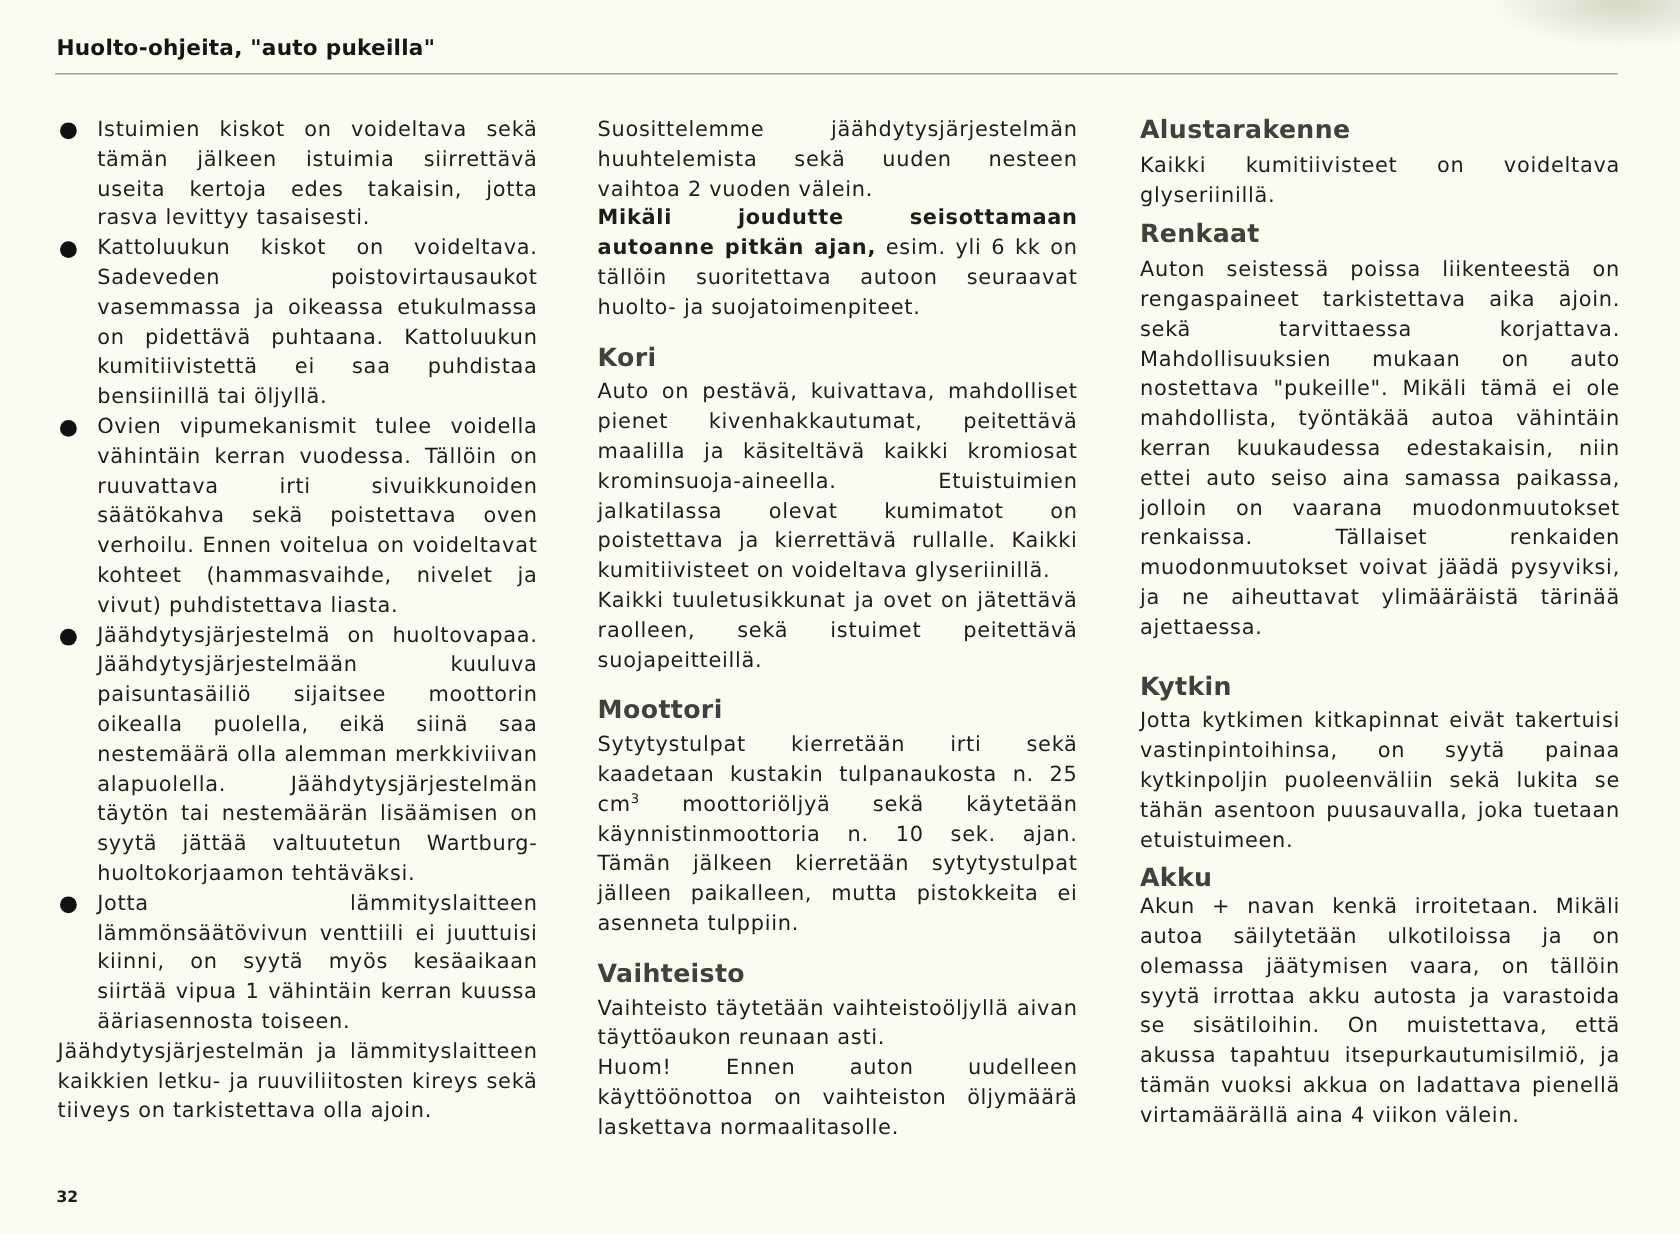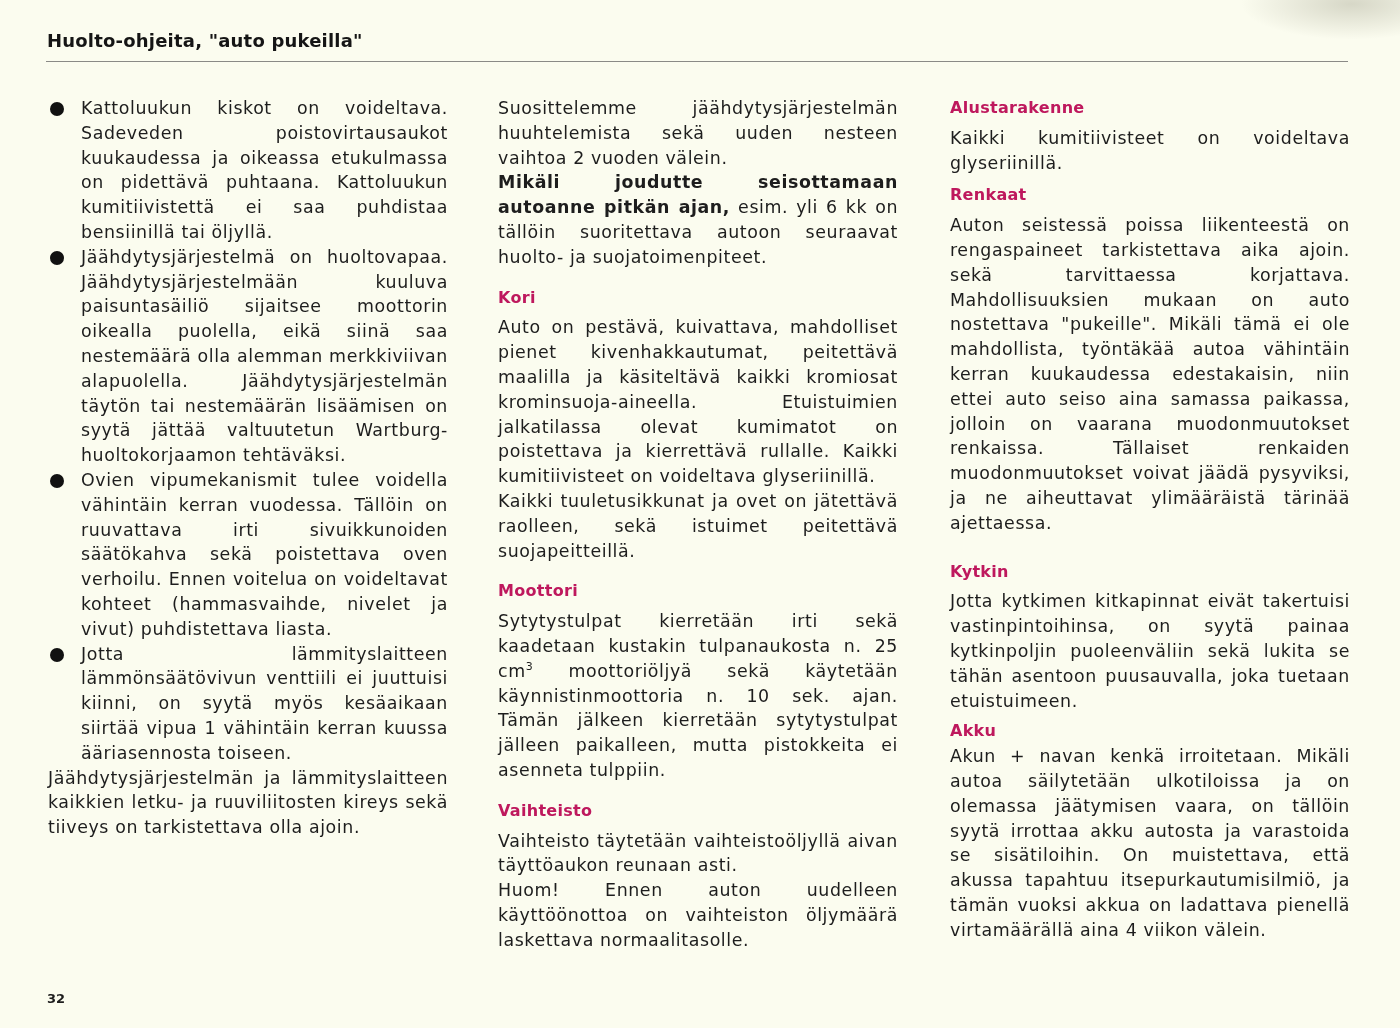--- a/index.html
+++ b/index.html
@@ -31,50 +31,54 @@
   .col-1 { left: 48px; }
   .col-2 { left: 498px; }
   .col-3 { left: 950px; }
   .col p { margin: 0; }
   .bullet-item { position: relative; padding-left: 33px; }
   .bullet {
     position: absolute; left: 2px; top: 6px; width: 14px; height: 14px;
     border-radius: 50%; background: #111;
   }
   .section-heading {
-    font-weight: bold; font-size: 16px; margin: 0; letter-spacing: 0.3px;
-    color: #be185d;
+    font-weight: bold; font-size: 21px; margin: 0; letter-spacing: 0.3px;
+    color: #404040;
   }
   .gap-lg { margin-top: 16px !important; }
   .gap-md { margin-top: 5px !important; }
   .bold { font-weight: bold; }
   .page-number {
     position: absolute; left: 47px; top: 991px; font-weight: bold; font-size: 13px;
   }
 </style>
 </head>
 <body>
 
 <div class="corner-smudge"></div>
 
 <div class="page-header">Huolto-ohjeita, "auto pukeilla"</div>
 <div class="header-rule"></div>
 
 <div class="col col-1">
   <p class="bullet-item">
     <span class="bullet"></span>
-    <span>Kattoluukun kiskot on voideltava. Sadeveden poistovirtausaukot kuukaudessa ja oikeassa etukulmassa on pidettävä puhtaana. Kattoluukun kumitiivistettä ei saa puhdistaa bensiinillä tai öljyllä.</span>
+    <span>Istuimien kiskot on voideltava sekä tämän jälkeen istuimia siirrettävä useita kertoja edes takaisin, jotta rasva levittyy tasaisesti.</span>
+  </p>
+  <p class="bullet-item">
+    <span class="bullet"></span>
+    <span>Kattoluukun kiskot on voideltava. Sadeveden poistovirtausaukot vasemmassa ja oikeassa etukulmassa on pidettävä puhtaana. Kattoluukun kumitiivistettä ei saa puhdistaa bensiinillä tai öljyllä.</span>
+  </p>
+  <p class="bullet-item">
+    <span class="bullet"></span>
+    <span>Ovien vipumekanismit tulee voidella vähintäin kerran vuodessa. Tällöin on ruuvattava irti sivuikkunoiden säätökahva sekä poistettava oven verhoilu. Ennen voitelua on voideltavat kohteet (hammasvaihde, nivelet ja vivut) puhdistettava liasta.</span>
   </p>
   <p class="bullet-item">
     <span class="bullet"></span>
     <span>Jäähdytysjärjestelmä on huoltovapaa. Jäähdytysjärjestelmään kuuluva paisuntasäiliö sijaitsee moottorin oikealla puolella, eikä siinä saa nestemäärä olla alemman merkkiviivan alapuolella. Jäähdytysjärjestelmän täytön tai nestemäärän lisäämisen on syytä jättää valtuutetun Wartburg-huoltokorjaamon tehtäväksi.</span>
-  </p>
-  <p class="bullet-item">
-    <span class="bullet"></span>
-    <span>Ovien vipumekanismit tulee voidella vähintäin kerran vuodessa. Tällöin on ruuvattava irti sivuikkunoiden säätökahva sekä poistettava oven verhoilu. Ennen voitelua on voideltavat kohteet (hammasvaihde, nivelet ja vivut) puhdistettava liasta.</span>
   </p>
   <p class="bullet-item">
     <span class="bullet"></span>
     <span>Jotta lämmityslaitteen lämmönsäätövivun venttiili ei juuttuisi kiinni, on syytä myös kesäaikaan siirtää vipua 1 vähintäin kerran kuussa ääriasennosta toiseen.</span>
   </p>
   <p>Jäähdytysjärjestelmän ja lämmityslaitteen kaikkien letku- ja ruuviliitosten kireys sekä tiiveys on tarkistettava olla ajoin.</p>
 </div>
 
 <div class="col col-2">
   <p>Suosittelemme jäähdytysjärjestelmän huuhtelemista sekä uuden nesteen vaihtoa 2 vuoden välein.</p>

